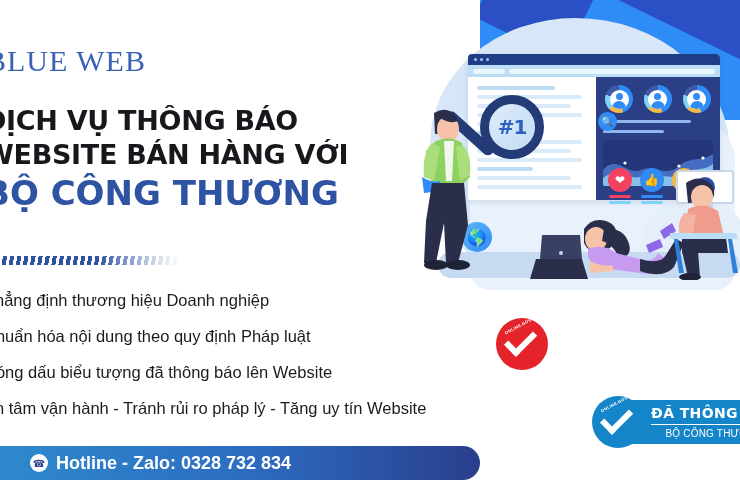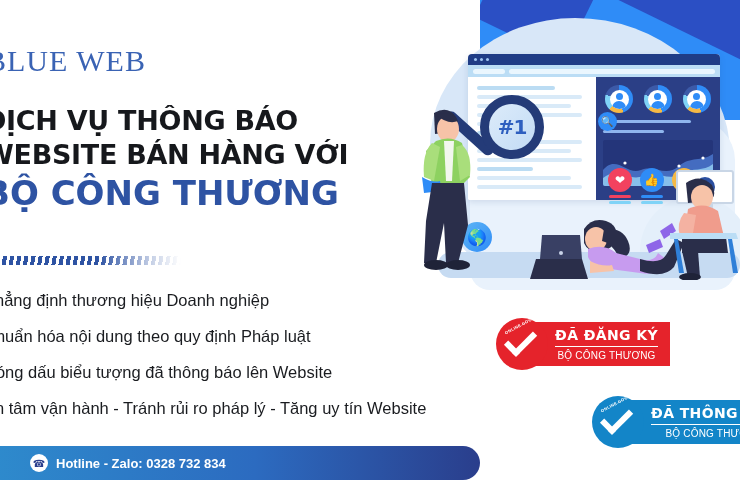--- a/index.html
+++ b/index.html
@@ -111,21 +111,21 @@
   .bullet { font-size:16.5px; line-height:36px; color:#1A1C20; white-space:nowrap; }
 
   
   .footer { position:absolute; left:-20px; top:446px; width:500px; height:34px;
             background:linear-gradient(90deg,#2E8CCD 0%, #2C6BC0 55%, #2A3E8C 100%);
             border-radius:0 17px 17px 0; display:flex; align-items:center; padding-left:24px; gap:14px; }
   .f-email { color:#fff; font-size:12.5px; font-weight:bold; white-space:nowrap; }
   .f-hot { display:flex; align-items:center; gap:8px; margin-left:26px; }
   .f-phone-circ { width:18px; height:18px; border-radius:50%; background:#fff; color:#2A3E8C;
                   font-size:10px; display:flex; align-items:center; justify-content:center; }
-  .f-hot-txt { color:#fff; font-size:13px; font-weight:bold; white-space:nowrap; }
+  .f-hot-txt { color:#fff; font-size:18px; font-weight:bold; white-space:nowrap; }
 
   
   .badge-red { position:absolute; left:496px; top:318px; display:flex; align-items:center; z-index:8; }
   .badge-blue { position:absolute; left:592px; top:396px; display:flex; align-items:center; z-index:8; }
   .bdg-circ { width:52px; height:52px; border-radius:50%; position:relative; flex:none;
               display:flex; align-items:center; justify-content:center; z-index:2; }
   .bdg-red-c { background:#E5232B; }
   .bdg-blue-c { background:#1385C8; }
   .bdg-check { width:30px; height:17px; border-left:6px solid #fff; border-bottom:6px solid #fff;
                transform:rotate(-45deg) translate(2px,-4px); }
@@ -310,25 +310,20 @@
       <span class="f-phone-circ">☎</span>
       <span class="f-hot-txt">Hotline - Zalo: 0328 732 834</span>
     </span>
   </div>
 
   <div class="badge-red">
     <div class="bdg-circ bdg-red-c">
       <span class="bdg-mini">ONLINE.GOV.VN</span>
       <span class="bdg-check"></span>
     </div>
-    <div class="bdg-plate bdg-red-p">
-      <span class="bdg-t1">ĐÃ ĐĂNG KÝ</span>
-      <span class="bdg-rule"></span>
-      <span class="bdg-t2">BỘ CÔNG THƯƠNG</span>
-    </div>
   </div>
 
   <div class="badge-blue">
     <div class="bdg-circ bdg-blue-c">
       <span class="bdg-mini">ONLINE.GOV.VN</span>
       <span class="bdg-check"></span>
     </div>
     <div class="bdg-plate bdg-blue-p">
       <span class="bdg-t1">ĐÃ THÔNG BÁO</span>
       <span class="bdg-rule"></span>

